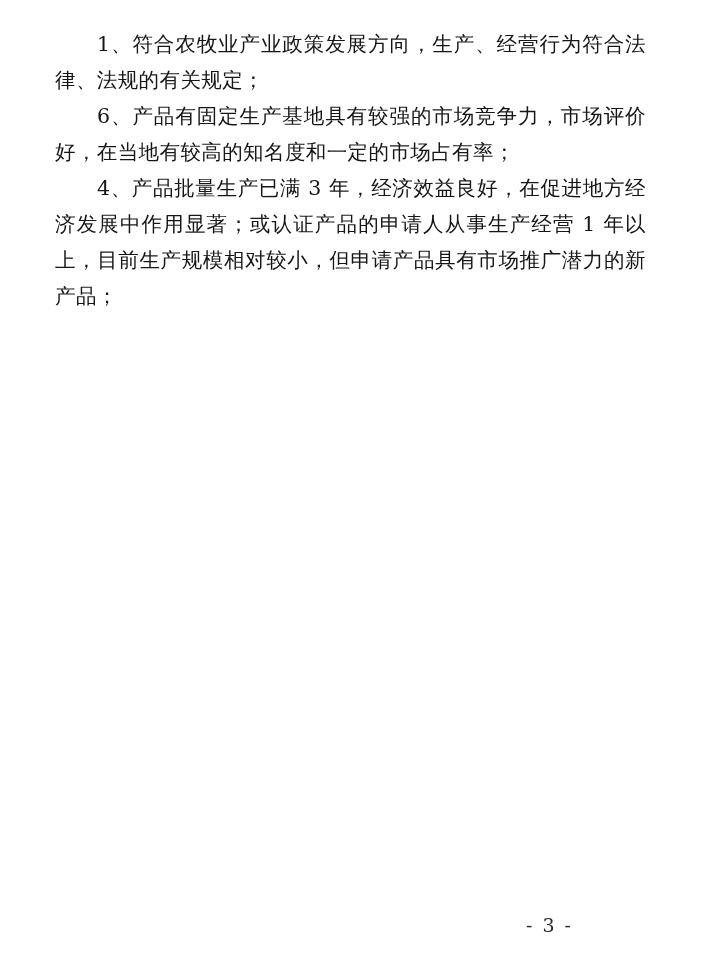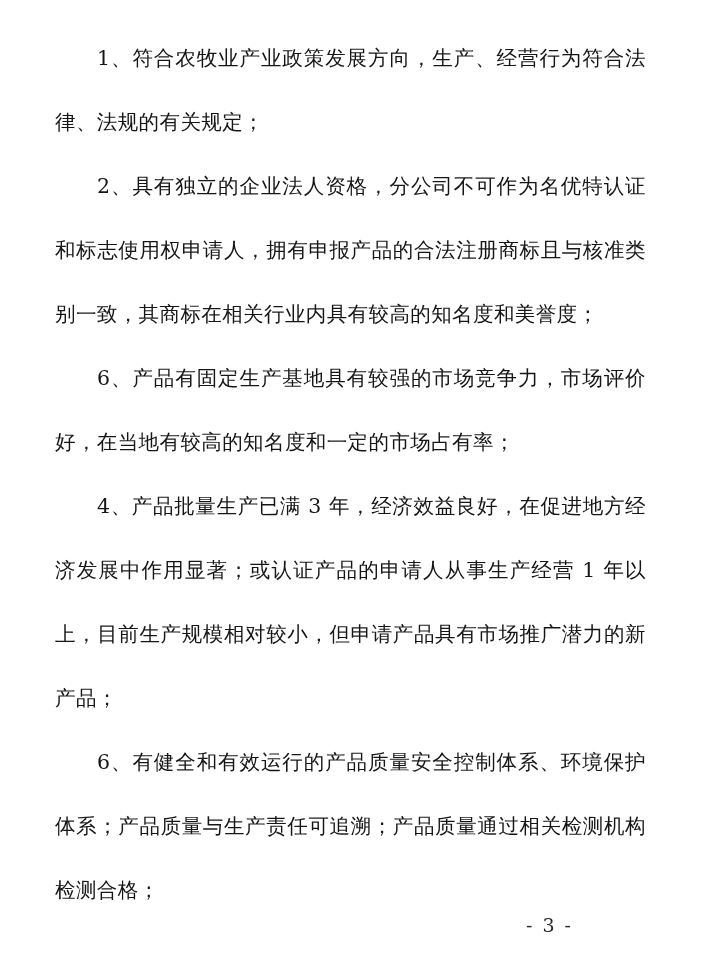--- a/index.html
+++ b/index.html
@@ -29,21 +29,21 @@
     line-height: 44.5px;
     text-align: justify;
     text-justify: inter-ideograph;
     letter-spacing: 0.4px;
     color: #161616;
   }
   .para {
     margin: 0;
     text-indent: 2.05em;
     font-size: 20.5px;
-    line-height: 64px;
+    line-height: 36px;
     text-align: justify;
     text-justify: inter-ideograph;
   }
   .footer {
     position: absolute;
     left: 0;
     right: 0;
     bottom: 22px;
     text-align: center;
     font-size: 19px;
@@ -55,21 +55,19 @@
     display: inline-block;
     margin-left: 440px;
   }
 </style>
 </head>
 <body>
 
 <div class="page">
   <div class="doc-body">
     <p class="para">1、符合农牧业产业政策发展方向，生产、经营行为符合法律、法规的有关规定；</p>
-    <p class="para">2、具有独立的企业法人资格，分公司不可作为名优特认证和标志使用权申请人，拥有申报产品的合法注册商标且与核准类别一致，其商标在相关行业内具有较高的知名度和美誉度；</p>
     <p class="para">6、产品有固定生产基地具有较强的市场竞争力，市场评价好，在当地有较高的知名度和一定的市场占有率；</p>
     <p class="para">4、产品批量生产已满 3 年，经济效益良好，在促进地方经济发展中作用显著；或认证产品的申请人从事生产经营 1 年以上，目前生产规模相对较小，但申请产品具有市场推广潜力的新产品；</p>
-    <p class="para">6、有健全和有效运行的产品质量安全控制体系、环境保护体系；产品质量与生产责任可追溯；产品质量通过相关检测机构检测合格；</p>
   </div>
   <div class="footer">
     <span class="page-num-wrap">- 3 -</span>
   </div>
 </div>
 
 </body></html>

